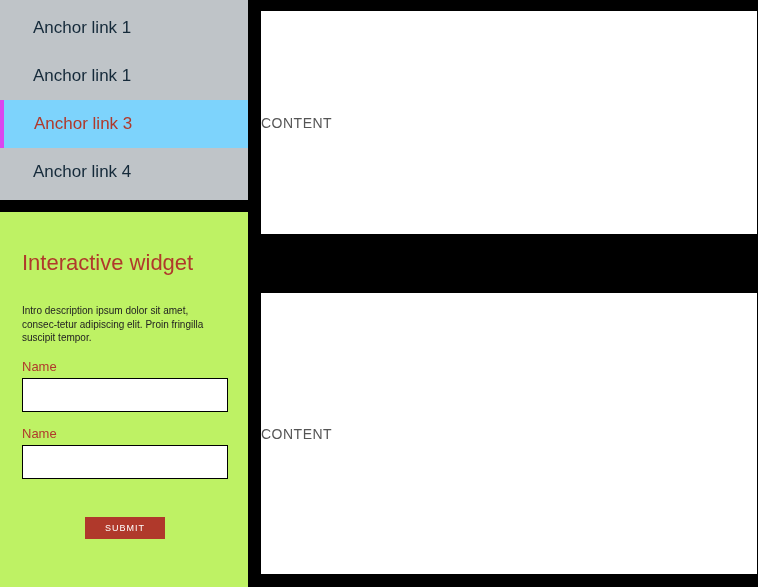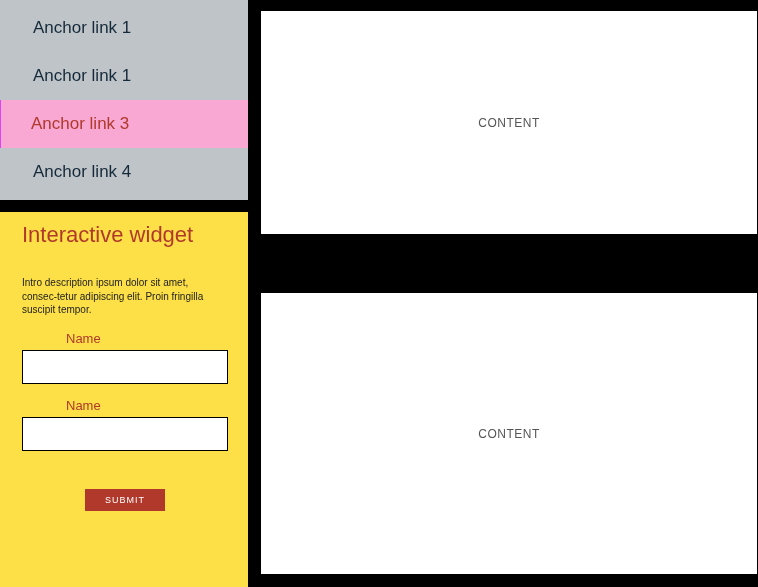--- a/index.html
+++ b/index.html
@@ -34,28 +34,28 @@
     height: 48px;
     display: flex;
     align-items: center;
     padding-left: 30px;
     font-size: 17px;
     color: #152a3a;
     cursor: pointer;
     border-left: 3px solid transparent;
   }
   .nav-item.active {
-    background: #f9a8d4;
+    background: #7dd3fc;
     color: #b0392b;
-    border-left: 1px solid #d946ef;
+    border-left: 4px solid #d946ef;
   }
   .widget {
-    background: #fde047;
+    background: #bef264;
     flex: 1;
-    padding: 10px 22px 20px 22px;
+    padding: 38px 22px 20px 22px;
     display: flex;
     flex-direction: column;
   }
   .widget-title {
     color: #b0392b;
     font-size: 22px;
     font-weight: 400;
     margin-bottom: 12px;
   }
   .widget-desc {
@@ -63,21 +63,20 @@
     line-height: 1.35;
     color: #222;
     margin-bottom: 14px;
     max-width: 200px;
     margin-top: 16px;
   }
   .field-label {
     color: #b0392b;
     font-size: 13px;
     margin-bottom: 4px;
-    margin-left: 44px;
   }
   .field-input {
     width: 206px;
     height: 34px;
     border: 1px solid #000;
     background: #fff;
     font-size: 14px;
     padding: 0 8px;
     margin-bottom: 14px;
   }
@@ -95,22 +94,21 @@
     border: none;
     width: 80px;
     height: 22px;
     cursor: pointer;
   }
   .content-pane {
     background: #fff;
     border: 1px solid #000;
     display: flex;
     align-items: center;
-    justify-content: center;
-    font-size: 12px;
+    font-size: 14px;
     letter-spacing: 0.5px;
     color: #555;
   }
   .content-top {
     grid-column: 2;
     grid-row: 1;
     height: 225px;
     align-self: start;
     margin-top: 10px;
   }

